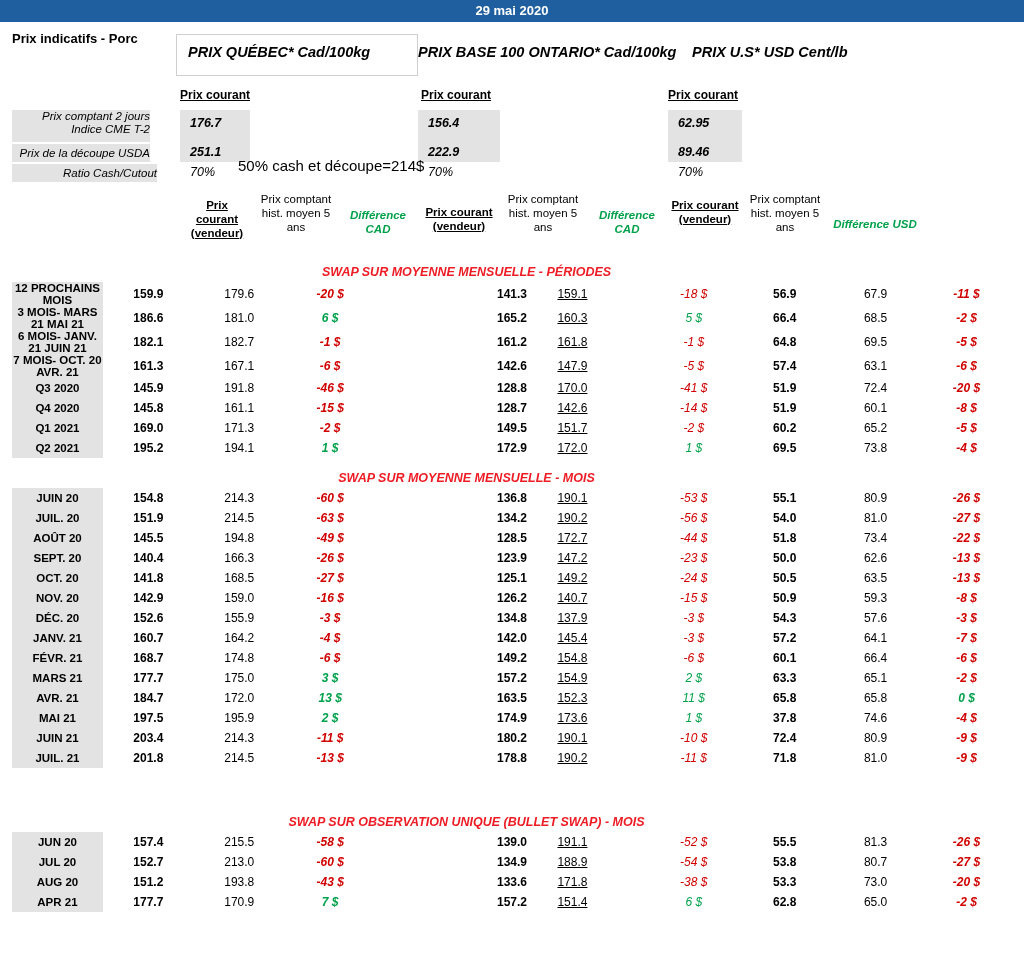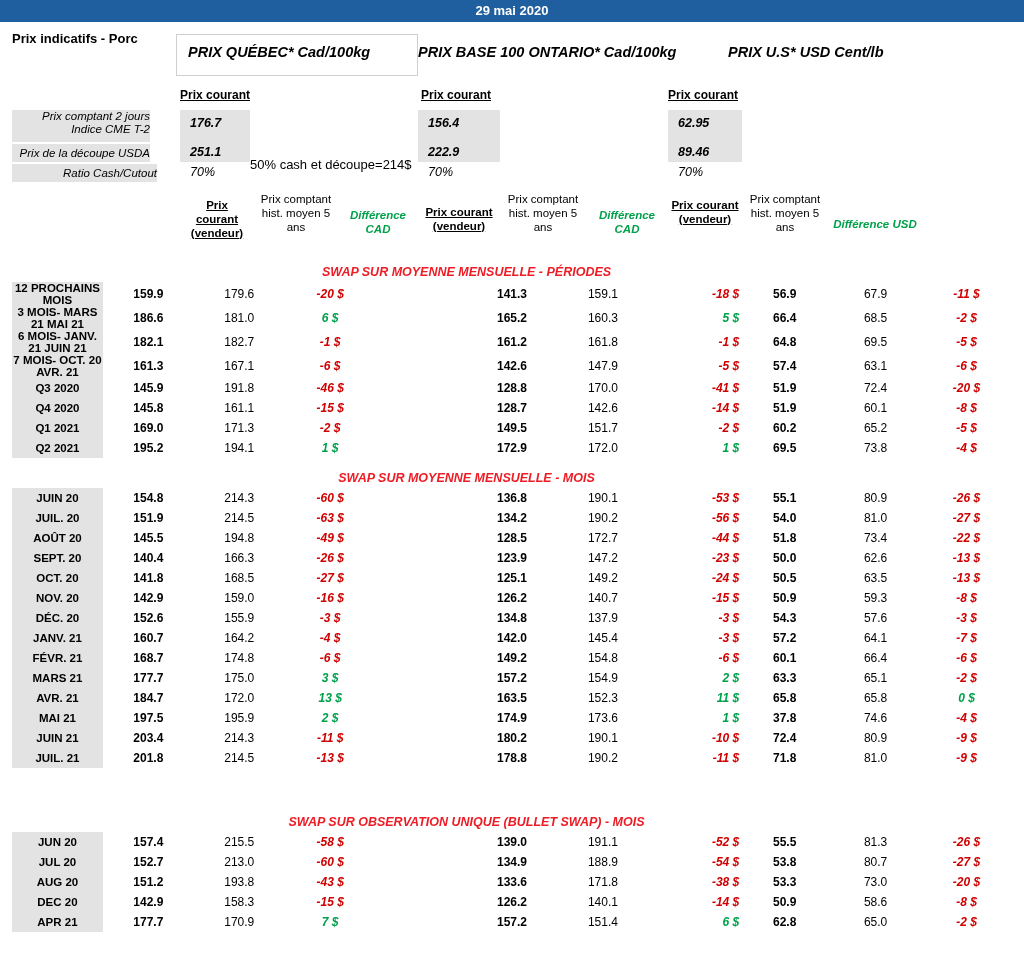--- a/index.html
+++ b/index.html
@@ -60,21 +60,21 @@
   }
   .coltitle {
     position: absolute;
     font-style: italic;
     font-weight: bold;
     font-size: 14.5px;
     white-space: nowrap;
   }
   .t-qc  { left: 188px; top: 20px; }
   .t-on  { left: 418px; top: 20px; }
-  .t-us  { left: 728px; top: 20px; }
+  .t-us  { left: 692px; top: 20px; }
 
   .pcur {
     position: absolute;
     font-weight: bold;
     font-size: 12px;
     text-decoration: underline;
     white-space: nowrap;
   }
   .pc-qc { left: 180px; top: 64px; }
   .pc-on { left: 421px; top: 64px; }
@@ -112,23 +112,23 @@
     background: #e3e3e3;
   }
   .shade-us {
     position: absolute;
     left: 668px;
     width: 74px;
     background: #e3e3e3;
   }
   .note-5050 {
     position: absolute;
-    left: 250px;
+    left: 238px;
     top: 157px;
-    font-size: 13px;
+    font-size: 15px;
   }
 
   
   .chead {
     position: absolute;
     font-size: 11.5px;
     text-align: center;
     line-height: 14px;
   }
   .chead.b { font-weight: bold; text-decoration: underline; }
@@ -148,22 +148,22 @@
     font-weight: bold;
     font-size: 11.5px;
     background: #e3e3e3;
     margin-top: 34px;
   }
   .c-cur  { width: 62px; text-align: center; font-weight: bold; }
   .c-hist { width: 82px; text-align: center; }
   .c-diff { width: 72px; text-align: center; font-style: italic; font-weight: bold; }
   .c-gapA { width: 6px; }
   .c-cur2  { width: 82px; text-align: center; font-weight: bold; }
-  .c-hist2 { width: 82px; text-align: center; }
-  .c-diff2 { width: 78px; text-align: right; font-style: italic; font-weight: bold; }
+  .c-hist2 { width: 82px; text-align: left; text-decoration: underline; }
+  .c-diff2 { width: 78px; text-align: center; font-style: italic; font-weight: normal; }
   .c-cur3  { width: 74px; text-align: center; font-weight: bold; }
   .c-hist3 { width: 84px; text-align: center; }
   .c-diff3 { width: 110px; text-align: center; font-style: italic; font-weight: bold; }
   .neg { color: #d00000; }
   .pos { color: #00a14b; }
   .section-title {
     text-align: center;
     color: #ee1c25;
     font-weight: bold;
     font-style: italic;
@@ -566,33 +566,20 @@
           <td class="c-diff neg">-43 $</td>
           <td class="c-gapA"></td>
           <td class="c-cur2">133.6</td>
           <td class="c-hist2">171.8</td>
           <td class="c-diff2 neg">-38 $</td>
           <td class="c-cur3">53.3</td>
           <td class="c-hist3">73.0</td>
           <td class="c-diff3 neg">-20 $</td>
         </tr>
         <tr>
-          <td class="c-label">DEC 20</td>
-          <td class="c-cur">142.9</td>
-          <td class="c-hist">158.3</td>
-          <td class="c-diff neg">-15 $</td>
-          <td class="c-gapA"></td>
-          <td class="c-cur2">126.2</td>
-          <td class="c-hist2">140.1</td>
-          <td class="c-diff2 neg">-14 $</td>
-          <td class="c-cur3">50.9</td>
-          <td class="c-hist3">58.6</td>
-          <td class="c-diff3 neg">-8 $</td>
-        </tr>
-        <tr>
           <td class="c-label">APR 21</td>
           <td class="c-cur">177.7</td>
           <td class="c-hist">170.9</td>
           <td class="c-diff pos">7 $</td>
           <td class="c-gapA"></td>
           <td class="c-cur2">157.2</td>
           <td class="c-hist2">151.4</td>
           <td class="c-diff2 pos">6 $</td>
           <td class="c-cur3">62.8</td>
           <td class="c-hist3">65.0</td>

